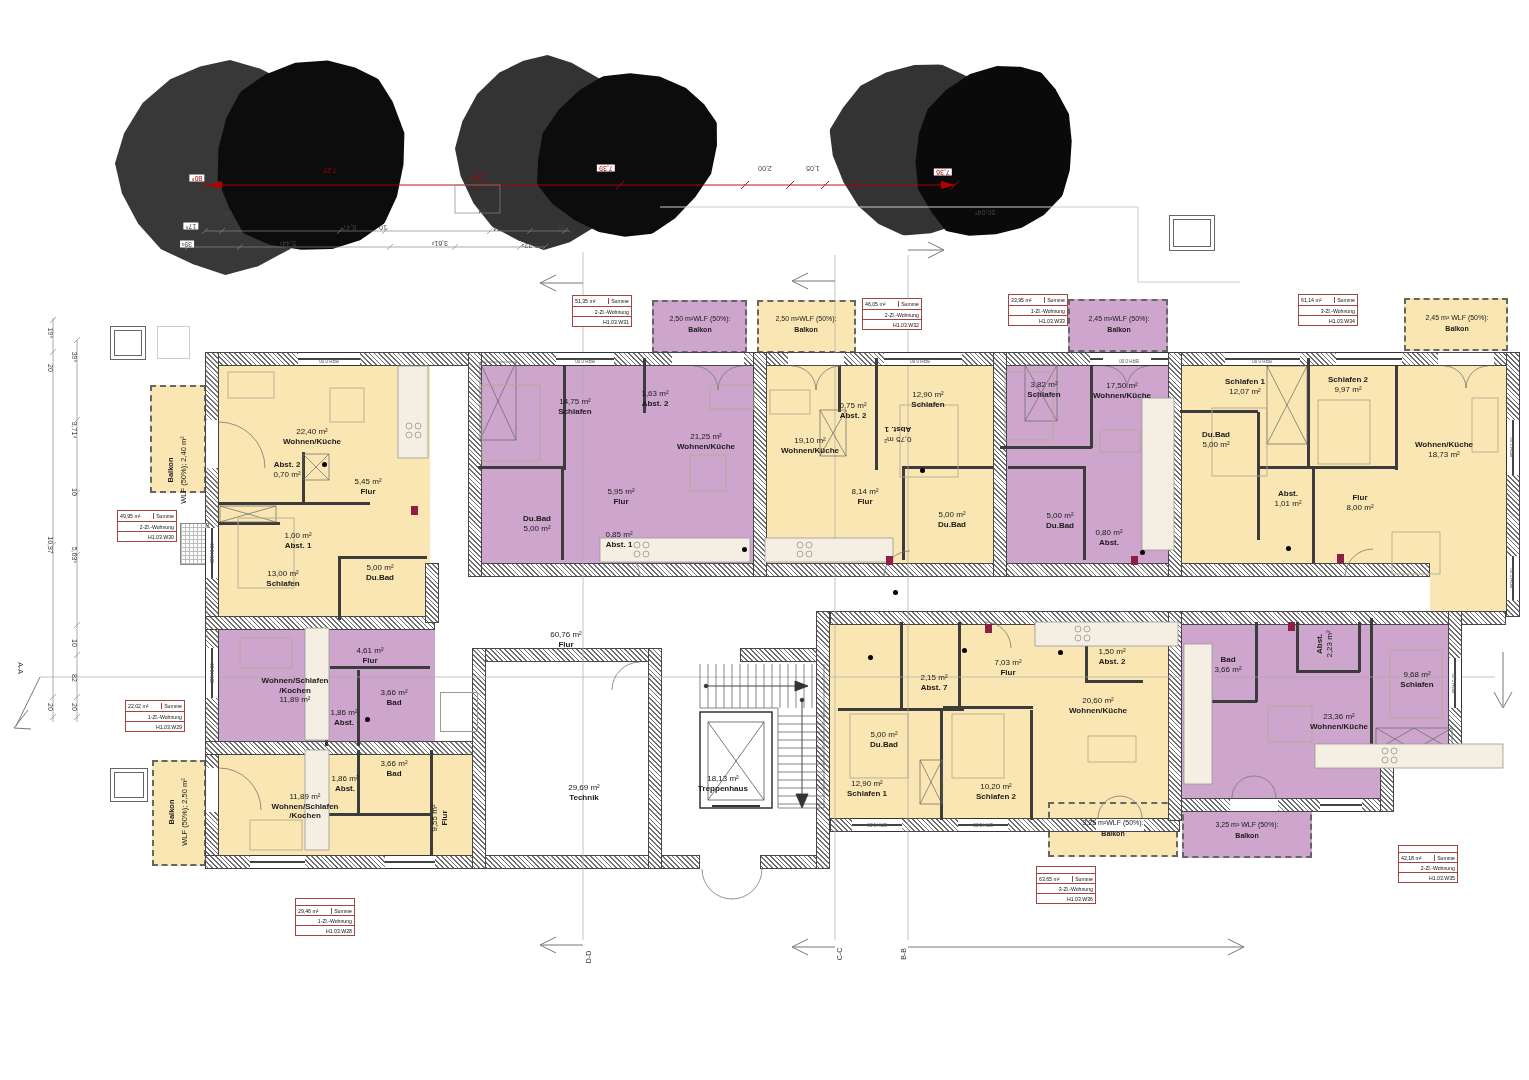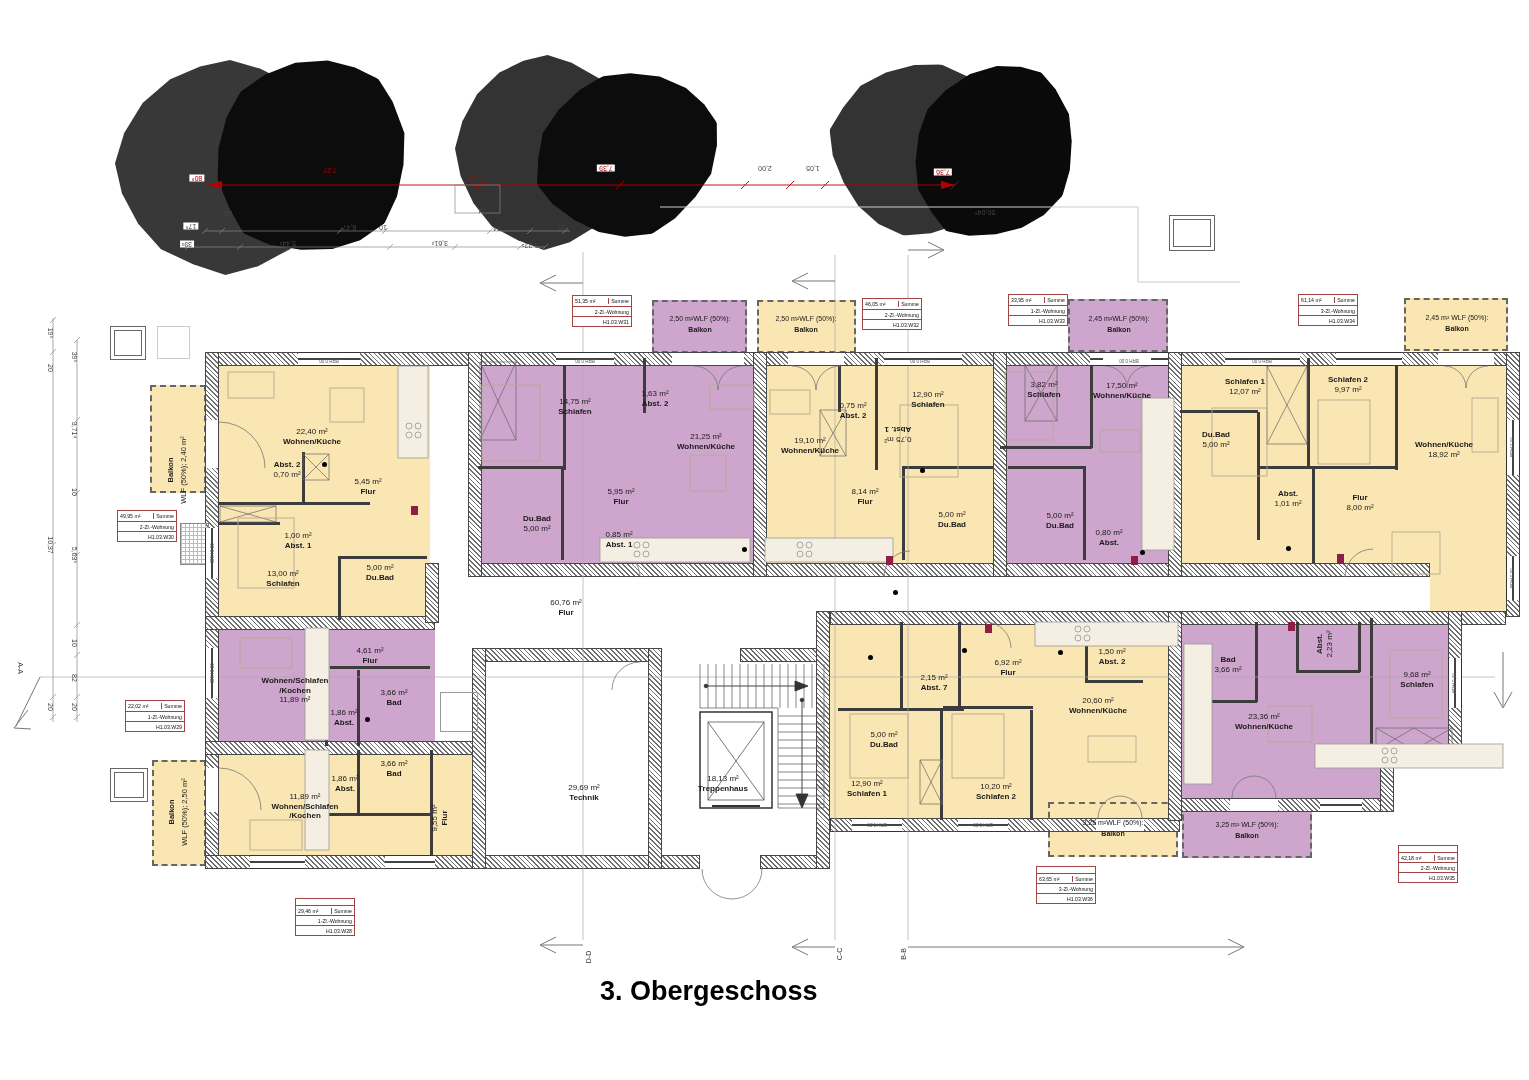--- a/index.html
+++ b/index.html
@@ -563,21 +563,21 @@
   <div class="rl" style="left:1288px;top:499px">
       <div class="b">Abst.</div>
       <div>1,01 m²</div>
     </div>
   <div class="rl" style="left:1360px;top:503px">
       <div class="b">Flur</div>
       <div>8,00 m²</div>
     </div>
   <div class="rl" style="left:1444px;top:450px">
       <div class="b">Wohnen/Küche</div>
-      <div>18,92 m²</div>
+      <div>18,73 m²</div>
     </div>
   <div class="rl" style="left:295px;top:690px">
       <div class="b">Wohnen/Schlafen</div>
       <div class="b">/Kochen</div>
       <div>11,89 m²</div>
     </div>
   <div class="rl" style="left:370px;top:656px">
       <div>4,61 m²</div>
       <div class="b">Flur</div>
     </div>
@@ -599,42 +599,42 @@
       <div class="b">Abst.</div>
     </div>
   <div class="rl" style="left:394px;top:769px">
       <div>3,66 m²</div>
       <div class="b">Bad</div>
     </div>
   <div class="rl rm90" style="left:440px;top:818px">
       <div>9,55 m²</div>
       <div class="b">Flur</div>
     </div>
-  <div class="rl" style="left:566px;top:608px">
+  <div class="rl" style="left:566px;top:640px">
       <div>60,76 m²</div>
       <div class="b">Flur</div>
     </div>
   <div class="rl" style="left:584px;top:793px">
       <div>29,69 m²</div>
       <div class="b">Technik</div>
     </div>
   <div class="rl" style="left:723px;top:784px">
       <div>18,13 m²</div>
       <div class="b">Treppenhaus</div>
     </div>
   <div class="rl" style="left:934px;top:683px">
       <div>2,15 m²</div>
       <div class="b">Abst. 7</div>
     </div>
   <div class="rl" style="left:884px;top:740px">
       <div>5,00 m²</div>
       <div class="b">Du.Bad</div>
     </div>
   <div class="rl" style="left:1008px;top:668px">
-      <div>6,92 m²</div>
+      <div>7,03 m²</div>
       <div class="b">Flur</div>
     </div>
   <div class="rl" style="left:1112px;top:657px">
       <div>1,50 m²</div>
       <div class="b">Abst. 2</div>
     </div>
   <div class="rl" style="left:1098px;top:706px">
       <div>20,60 m²</div>
       <div class="b">Wohnen/Küche</div>
     </div>
@@ -651,21 +651,21 @@
       <div>3,66 m²</div>
     </div>
   <div class="rl rm90" style="left:1325px;top:644px">
       <div class="b">Abst.</div>
       <div>2,23 m²</div>
     </div>
   <div class="rl" style="left:1417px;top:680px">
       <div>9,68 m²</div>
       <div class="b">Schlafen</div>
     </div>
-  <div class="rl" style="left:1264px;top:722px">
+  <div class="rl" style="left:1339px;top:722px">
       <div>23,36 m²</div>
       <div class="b">Wohnen/Küche</div>
     </div>
 
   <div class="blv" style="left:178px;top:470px">
       <div class="b">Balkon</div>
       <div>WLF (50%); 2,40 m²</div>
     </div>
   <div class="blv" style="left:179px;top:812px">
       <div class="b">Balkon</div>
@@ -851,15 +851,14 @@
   <div class="brh" style="left:1129px;top:360px">BRH 0,00</div>
   <div class="brh" style="left:1262px;top:360px">BRH 0,00</div>
   <div class="brh brhv" style="left:212px;top:553px">BRH 0,00</div>
   <div class="brh brhv" style="left:212px;top:673px">BRH 0,00</div>
   <div class="brh brhv" style="left:1512px;top:447px">BRH 0,00</div>
   <div class="brh brhv" style="left:1512px;top:578px">BRH 0,00</div>
   <div class="brh brhv" style="left:1454px;top:683px">BRH 0,00</div>
   <div class="brh" style="left:877px;top:824px">BRH 0,00</div>
   <div class="brh" style="left:983px;top:824px">BRH 0,00</div>
 
-  <div class="title" style="left:600px;top:976px">3. Obergeschoss</div>
 
 </div>
 
 </body></html>

